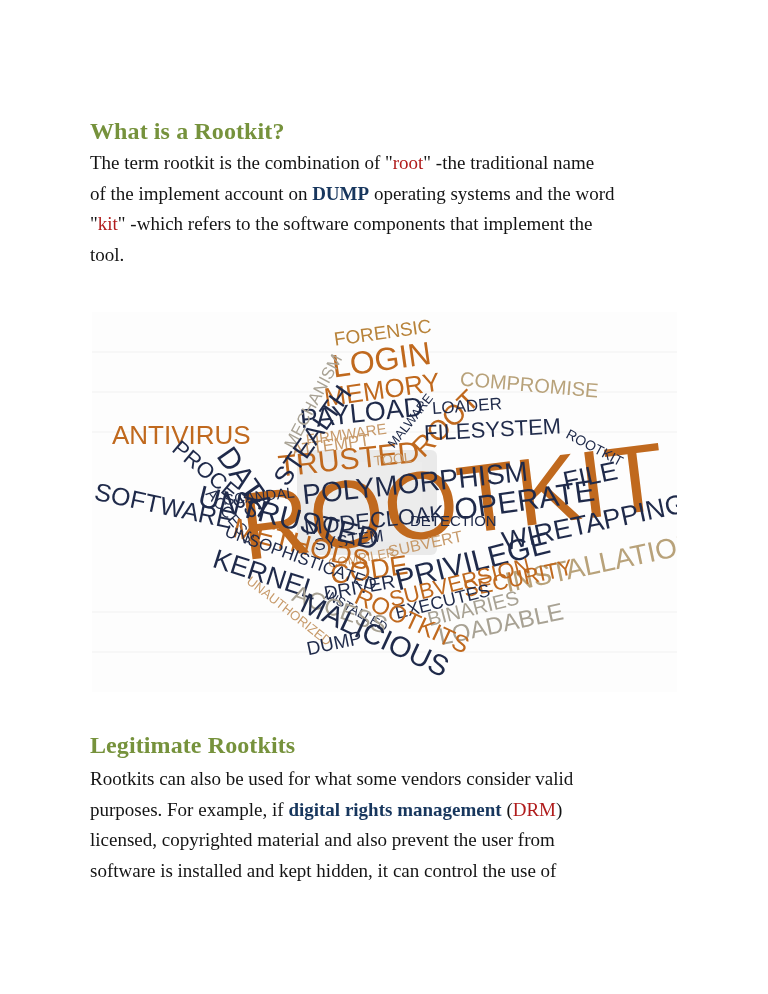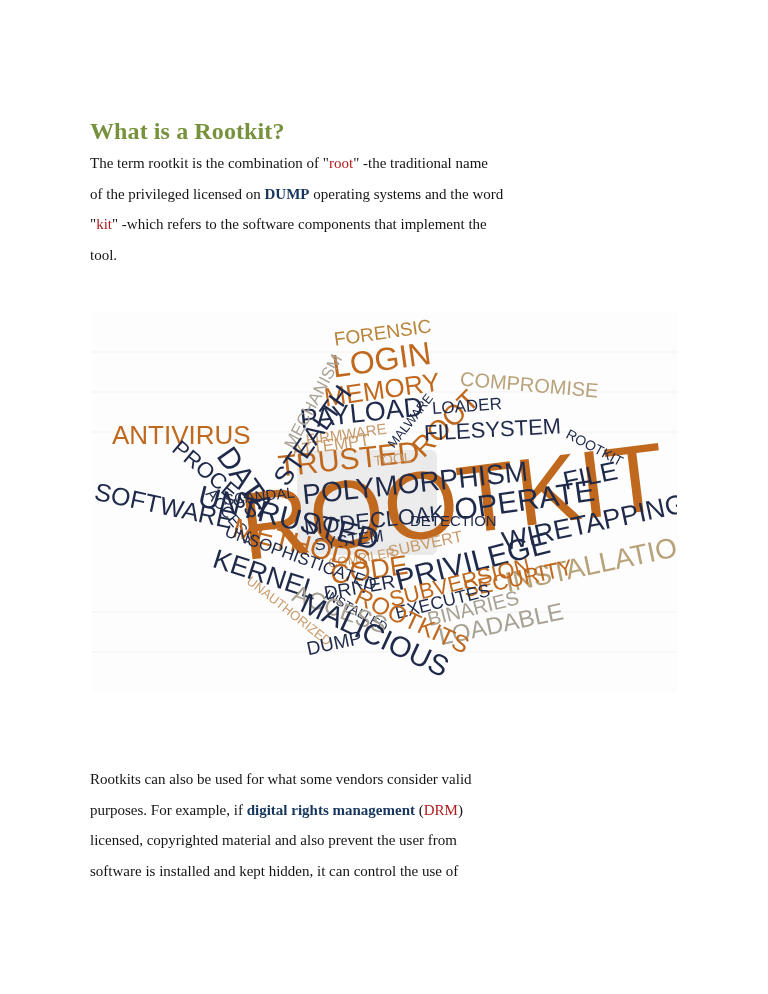--- a/index.html
+++ b/index.html
@@ -1,38 +1,38 @@
 <!DOCTYPE html>
 <html><head>
   <meta charset="utf-8">
   <style>
     html, body { margin: 0; padding: 0; background: #ffffff; }
     body { width: 768px; height: 994px; position: relative; overflow: hidden;
            font-family: "Liberation Serif", "DejaVu Serif", serif; color: #111111; }
     .page { position: absolute; left: 0; top: 0; width: 768px; height: 784px; background: #ffffff; }
     .heading { position: absolute; left: 90px; font-weight: bold; color: #76923c;
                font-size: 24px; letter-spacing: 0.1px; margin: 0; }
-    .para { position: absolute; left: 90px; width: 600px; font-size: 15px;
+    .para { position: absolute; left: 90px; width: 600px; font-size: 19px;
             line-height: 30.5px; margin: 0; color: #141414; }
     .red { color: #b01c1c; }
     .navy { color: #17365d; font-weight: bold; }
     .cloud { position: absolute; left: 92px; top: 312px; width: 585px; height: 380px;
              overflow: hidden; background: #fdfdfd; }
     .cloud svg { display: block; }
   </style>
 </head>
 <body>
 
 <div class="page">
 
   <h1 class="heading" style="top:118px;">What is a Rootkit?</h1>
 
   <div class="para" style="top:148px;">
     <div><span>The term rootkit is the combination of "</span><span class="red">root</span><span>" -the traditional name</span></div>
-    <div><span>of the privileged licensed on </span><span class="navy">DUMP</span><span> operating systems and the word</span></div>
+    <div><span>of the implement account on </span><span class="navy">DUMP</span><span> operating systems and the word</span></div>
     <div><span>"</span><span class="red">kit</span><span>" -which refers to the software components that implement the</span></div>
     <div><span>tool.</span></div>
   </div>
 
   <div class="cloud">
     <svg width="585" height="380" viewBox="0 0 585 380" xmlns="http://www.w3.org/2000/svg" font-family="Liberation Sans, DejaVu Sans, sans-serif">
 
       <g stroke="#f1f1f1" stroke-width="1">
         <line x1="0" y1="40" x2="585" y2="40"></line>
           <line x1="0" y1="80" x2="585" y2="80"></line>
@@ -95,20 +95,21 @@
       <text x="345" y="322" font-size="24" fill="#a8a294" transform="rotate(-12 400 310)">LOADABLE</text>
       <text x="115" y="268" font-size="27" fill="#1f2a4a" transform="rotate(18 160 275)">KERNEL</text>
       <text x="195" y="300" font-size="24" fill="#a8a294" transform="rotate(20 230 305)">ACCESS</text>
       <text x="250" y="310" font-size="24" fill="#c0691e" transform="rotate(25 300 325)">ROOTKITS</text>
       <text x="130" y="290" font-size="13" fill="#c79a6a" transform="rotate(38 170 315)">UNAUTHORIZED</text>
       <text x="195" y="320" font-size="29" fill="#1f2a4a" transform="rotate(25 250 335)">MALICIOUS</text>
       <text x="215" y="338" font-size="19" fill="#1f2a4a" transform="rotate(-12 240 335)">DUMP</text>
     </svg>
   </div>
 
+  <h2 class="heading" style="top:732px;">Legitimate Rootkits</h2>
 
   <div class="para" style="top:764px;">
     <div><span>Rootkits can also be used for what some vendors consider valid</span></div>
     <div><span>purposes. For example, if </span><span class="navy">digital rights management</span><span> (</span><span class="red">DRM</span><span>)</span></div>
     <div><span>licensed, copyrighted material and also prevent the user from</span></div>
     <div><span>software is installed and kept hidden, it can control the use of</span></div>
   </div>
 
 </div>
 

